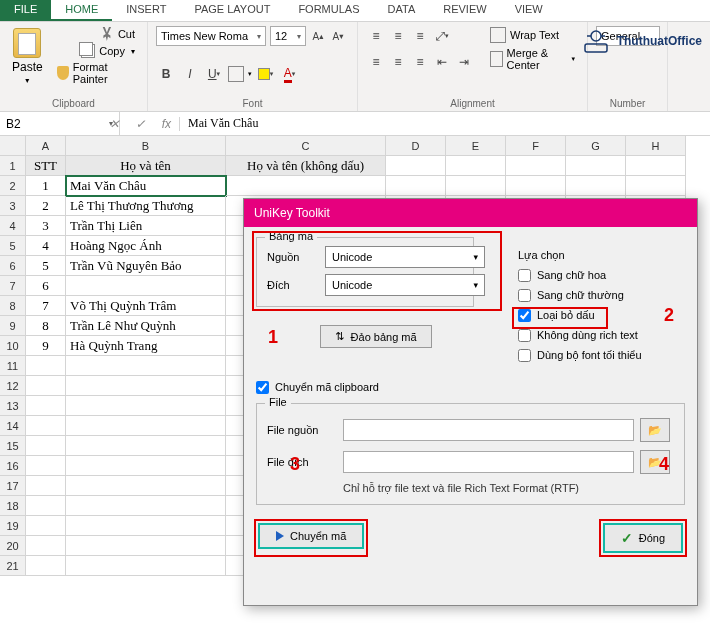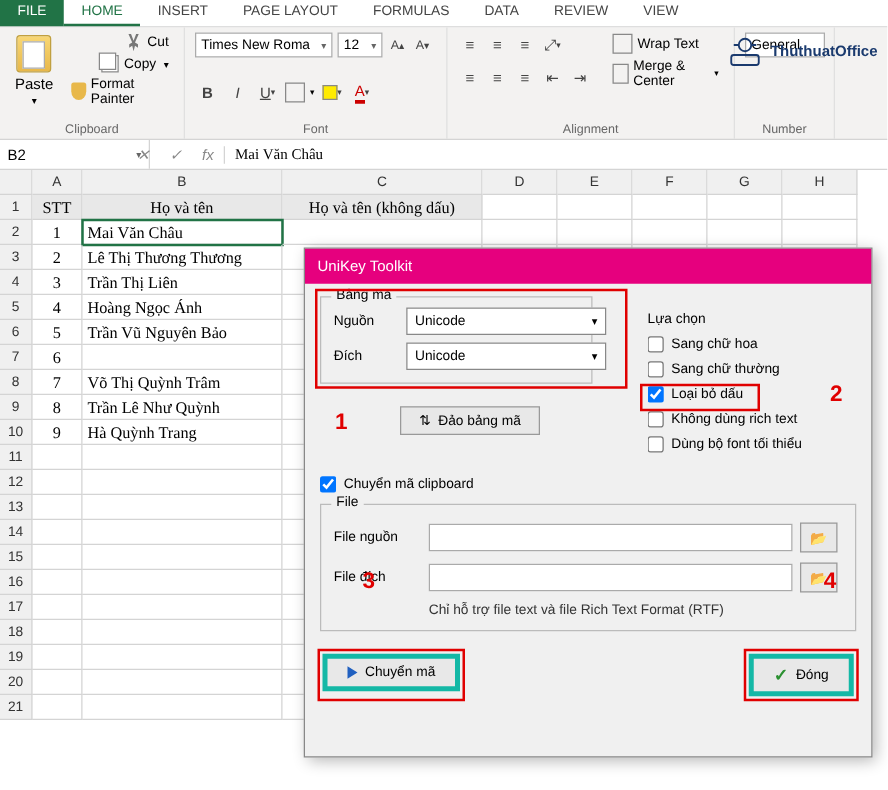--- a/index.html
+++ b/index.html
@@ -80,21 +80,21 @@
 .chk{ display:flex; align-items:center; gap:6px; height:20px;}
 .chk input{ width:13px; height:13px;}
 .redbox{ border:2px solid #e00000; position:absolute; pointer-events:none;}
 .rednum{ position:absolute; color:#e00000; font-size:18px; font-weight:bold;}
 .dao-btn{ display:inline-flex; align-items:center; gap:6px; background:#e8e8e8; border:1px solid #999; padding:4px 14px; margin-top:10px;}
 .file-grid{ display:grid; grid-template-columns:70px 1fr 34px; gap:8px 6px; align-items:center; margin-top:6px;}
 .txt-input{ background:#fff; border:1px solid #aaa; height:22px;}
 .browse-btn{ width:30px; height:24px; background:#e8e8e8; border:1px solid #999; display:flex; align-items:center; justify-content:center;}
 .hint{ grid-column:2/4; font-size:11px; color:#333;}
 .dlg-buttons{ display:flex; justify-content:space-between; padding:0 14px 12px;}
-.btn{ display:inline-flex; align-items:center; gap:6px; border:4px solid #14b8a6; background:#e8e8e8; padding:5px 16px; font-size:11px;}
+.btn{ display:inline-flex; align-items:center; gap:6px; border:2px solid #14b8a6; background:#e8e8e8; padding:5px 16px; font-size:11px;}
 .tri-blue{ display:inline-block; width:0;height:0; border-top:5px solid transparent; border-bottom:5px solid transparent; border-left:8px solid #2060c0;}
 .check-green{ color:#2a9030; font-size:14px; font-weight:bold;}
 </style>
 </head>
 <body>
 
 <div class="ribbon-tabs">
   <div class="tab file">FILE</div>
   <div class="tab active">HOME</div>
   <div class="tab">INSERT</div>

